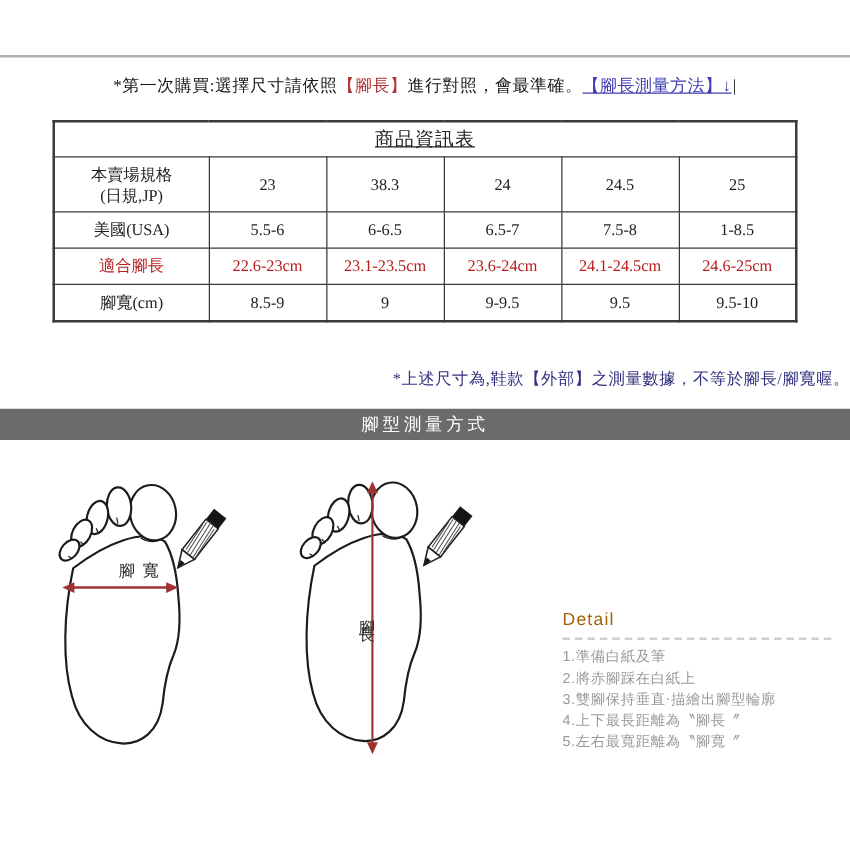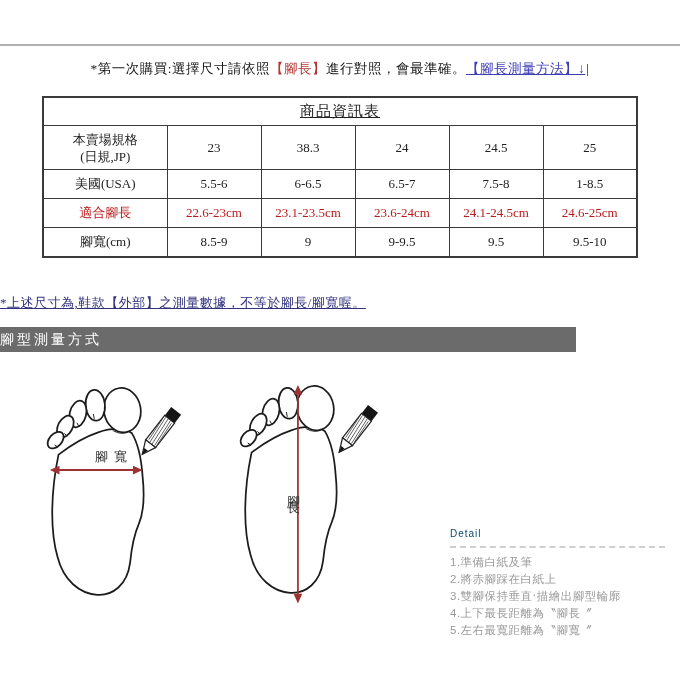--- a/index.html
+++ b/index.html
@@ -16,37 +16,37 @@
 
   table.size-table{position:absolute;top:96px;left:42px;width:596px;border-collapse:collapse;table-layout:fixed;
     font-family:"Liberation Serif","DejaVu Serif",serif;color:#222;border:2px solid #3a3a3a;}
   table.size-table td{border:1.5px solid #3a3a3a;text-align:center;vertical-align:middle;font-size:13px;padding:0;}
   tr.title-row td{height:27px;margin-top:28px;}
   .tbl-title{font-size:15px;letter-spacing:1px;text-decoration:underline;}
   tr.spec-row td{height:43px;line-height:17px;}
   tr.plain-row td{height:28px;margin-top:44px;}
   tr.red-row td{height:28px;color:#b91c1c;}
 
-  .footnote{position:absolute;top:294px;left:0;width:680px;text-align:left;
-    font-family:"Liberation Serif","DejaVu Serif",serif;font-size:13px;color:#31317e;letter-spacing:.5px;text-decoration:underline;}
-
-  .banner{position:absolute;top:327px;left:0;width:576px;height:25px;background:#6b6b6b;color:#fff;
-    text-align:left;line-height:25px;font-size:14px;letter-spacing:3px;}
+  .footnote{position:absolute;top:294px;left:0;width:680px;text-align:right;
+    font-family:"Liberation Serif","DejaVu Serif",serif;font-size:13px;color:#31317e;letter-spacing:.5px;}
+
+  .banner{position:absolute;top:327px;left:0;width:680px;height:25px;background:#6b6b6b;color:#fff;
+    text-align:center;line-height:25px;font-size:14px;letter-spacing:3px;}
 
   .diagram{position:absolute;width:145px;height:232px;}
   #diagram-width{left:45px;top:385px;}
   #diagram-length{left:238px;top:383px;}
   .diagram svg{position:absolute;left:0;top:0;width:145px;height:232px;}
   .hlabel{position:absolute;left:50px;top:63px;font-family:"Liberation Serif","DejaVu Serif",serif;
     font-size:13px;letter-spacing:6px;color:#2b2b2b;white-space:nowrap;}
   .vlabel{position:absolute;left:46px;top:102px;writing-mode:vertical-rl;
     font-family:"Liberation Serif","DejaVu Serif",serif;font-size:13px;letter-spacing:6px;color:#2b2b2b;}
 
   .detail-panel{position:absolute;left:450px;top:487px;width:215px;}
-  .detail-heading{font-size:10px;color:#0c4a6e;letter-spacing:1px;margin-top:41px;}
+  .detail-heading{font-size:14px;color:#a16207;letter-spacing:1px;}
   .detail-divider{border:none;border-top:2px dashed #cfcfcf;margin:7px 0 6px 0;}
   .detail-list{list-style:none;margin:0;padding:0;font-size:11.5px;color:#9a9a9a;line-height:17px;letter-spacing:.5px;}
 </style>
 </head>
 <body>
 
 <div class="screen">
 
   <div class="top-divider"></div>
 

